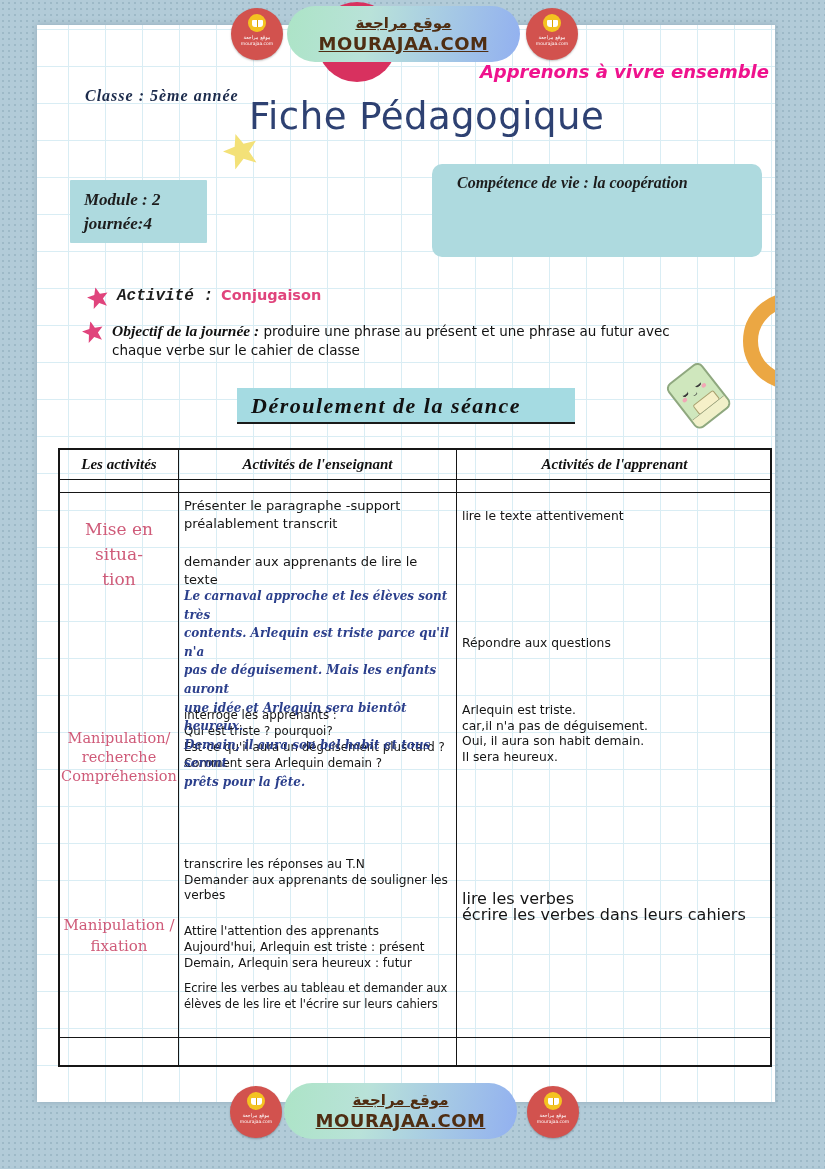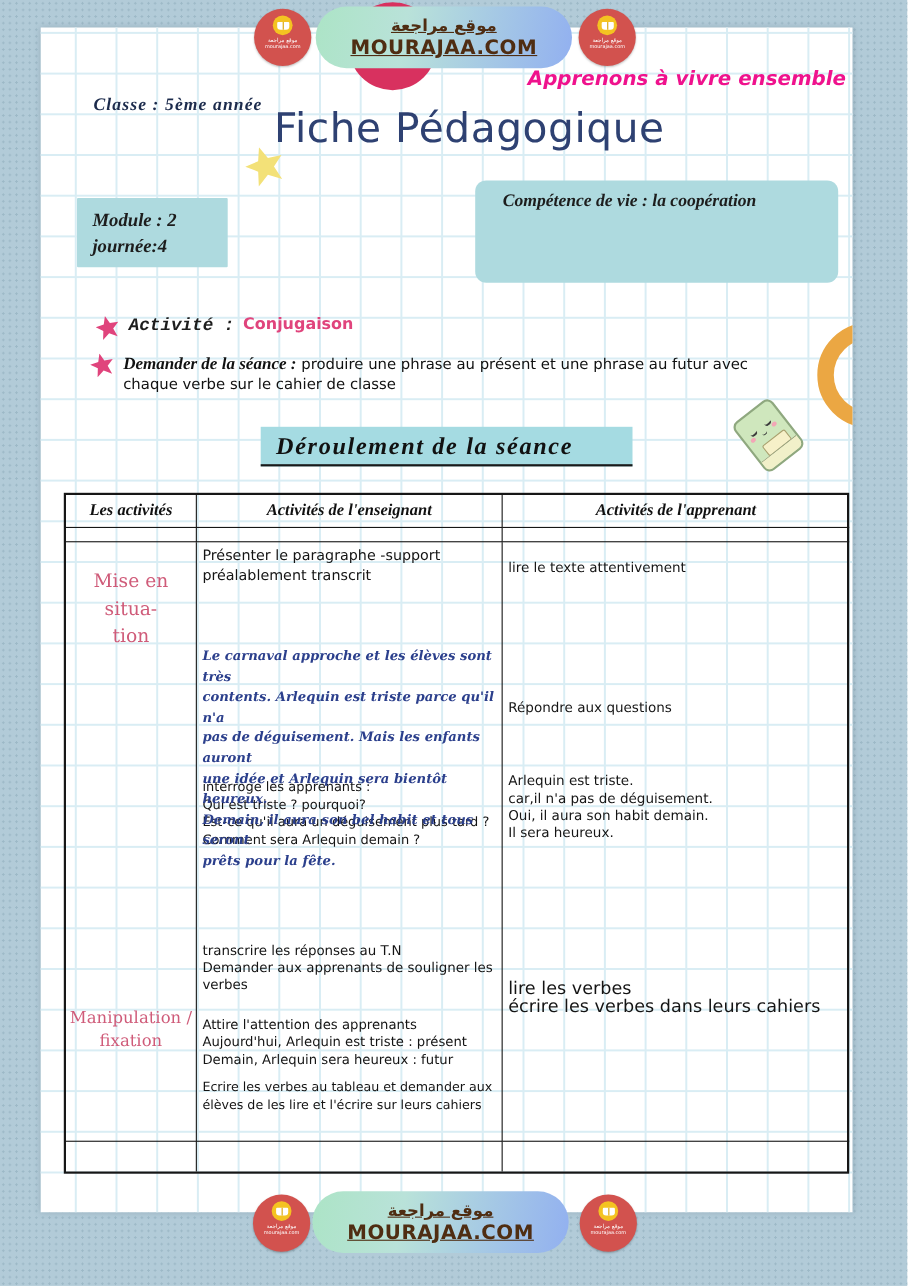--- a/index.html
+++ b/index.html
@@ -125,21 +125,21 @@
 
     <div class="bullet-row" style="left:50px;top:262px;">
       <span class="star pink"></span>
       <span class="act-label">Activité :</span>
       <span class="act-value">Conjugaison</span>
     </div>
 
     <div class="bullet-row" style="left:45px;top:296px;">
       <span class="star pink"></span>
       <div class="obj-text">
-        <span class="lbl-it">Demander de la séance :</span><span> produire une phrase au présent et une phrase au futur avec chaque verbe sur le cahier de classe</span>
+        <span class="lbl-it">Objectif de la journée :</span><span> produire une phrase au présent et une phrase au futur avec chaque verbe sur le cahier de classe</span>
       </div>
     </div>
 
     <div class="ring"></div>
 
     <div class="section-band">Déroulement de la séance</div>
 
     <div class="notebook">
       <div class="nb-body">
         <span class="nb-eye l"></span>
@@ -158,26 +158,31 @@
       <div class="cell hcell">Activités de l'enseignant</div>
       <div class="cell hcell lastcol">Activités de l'apprenant</div>
 
       <div class="cell"></div>
       <div class="cell"></div>
       <div class="cell lastcol"></div>
 
       <div class="cell">
         <div class="lbl l1">Mise en situa-
 tion</div>
+        <div class="lbl l2">Manipulation/
+recherche
+Compréhension</div>
         <div class="lbl l3">Manipulation /
 fixation</div>
       </div>
       <div class="cell">
         <div class="tp t1">Présenter le paragraphe -support
 préalablement transcrit</div>
+        <div class="tp t2">demander aux apprenants de lire le
+texte</div>
         <div class="tp t3">interroge les apprenants :
 Qui est triste ? pourquoi?
 Est-ce qu'il aura un déguisement plus tard ?
 Comment sera Arlequin demain ?</div>
         <div class="tp story">Le carnaval approche et les élèves sont très
 contents. Arlequin est triste parce qu'il n'a
 pas de déguisement. Mais les enfants auront
 une idée et Arlequin sera bientôt heureux.
 Demain, il aura son bel habit et tous seront
 prêts pour la fête.</div>

